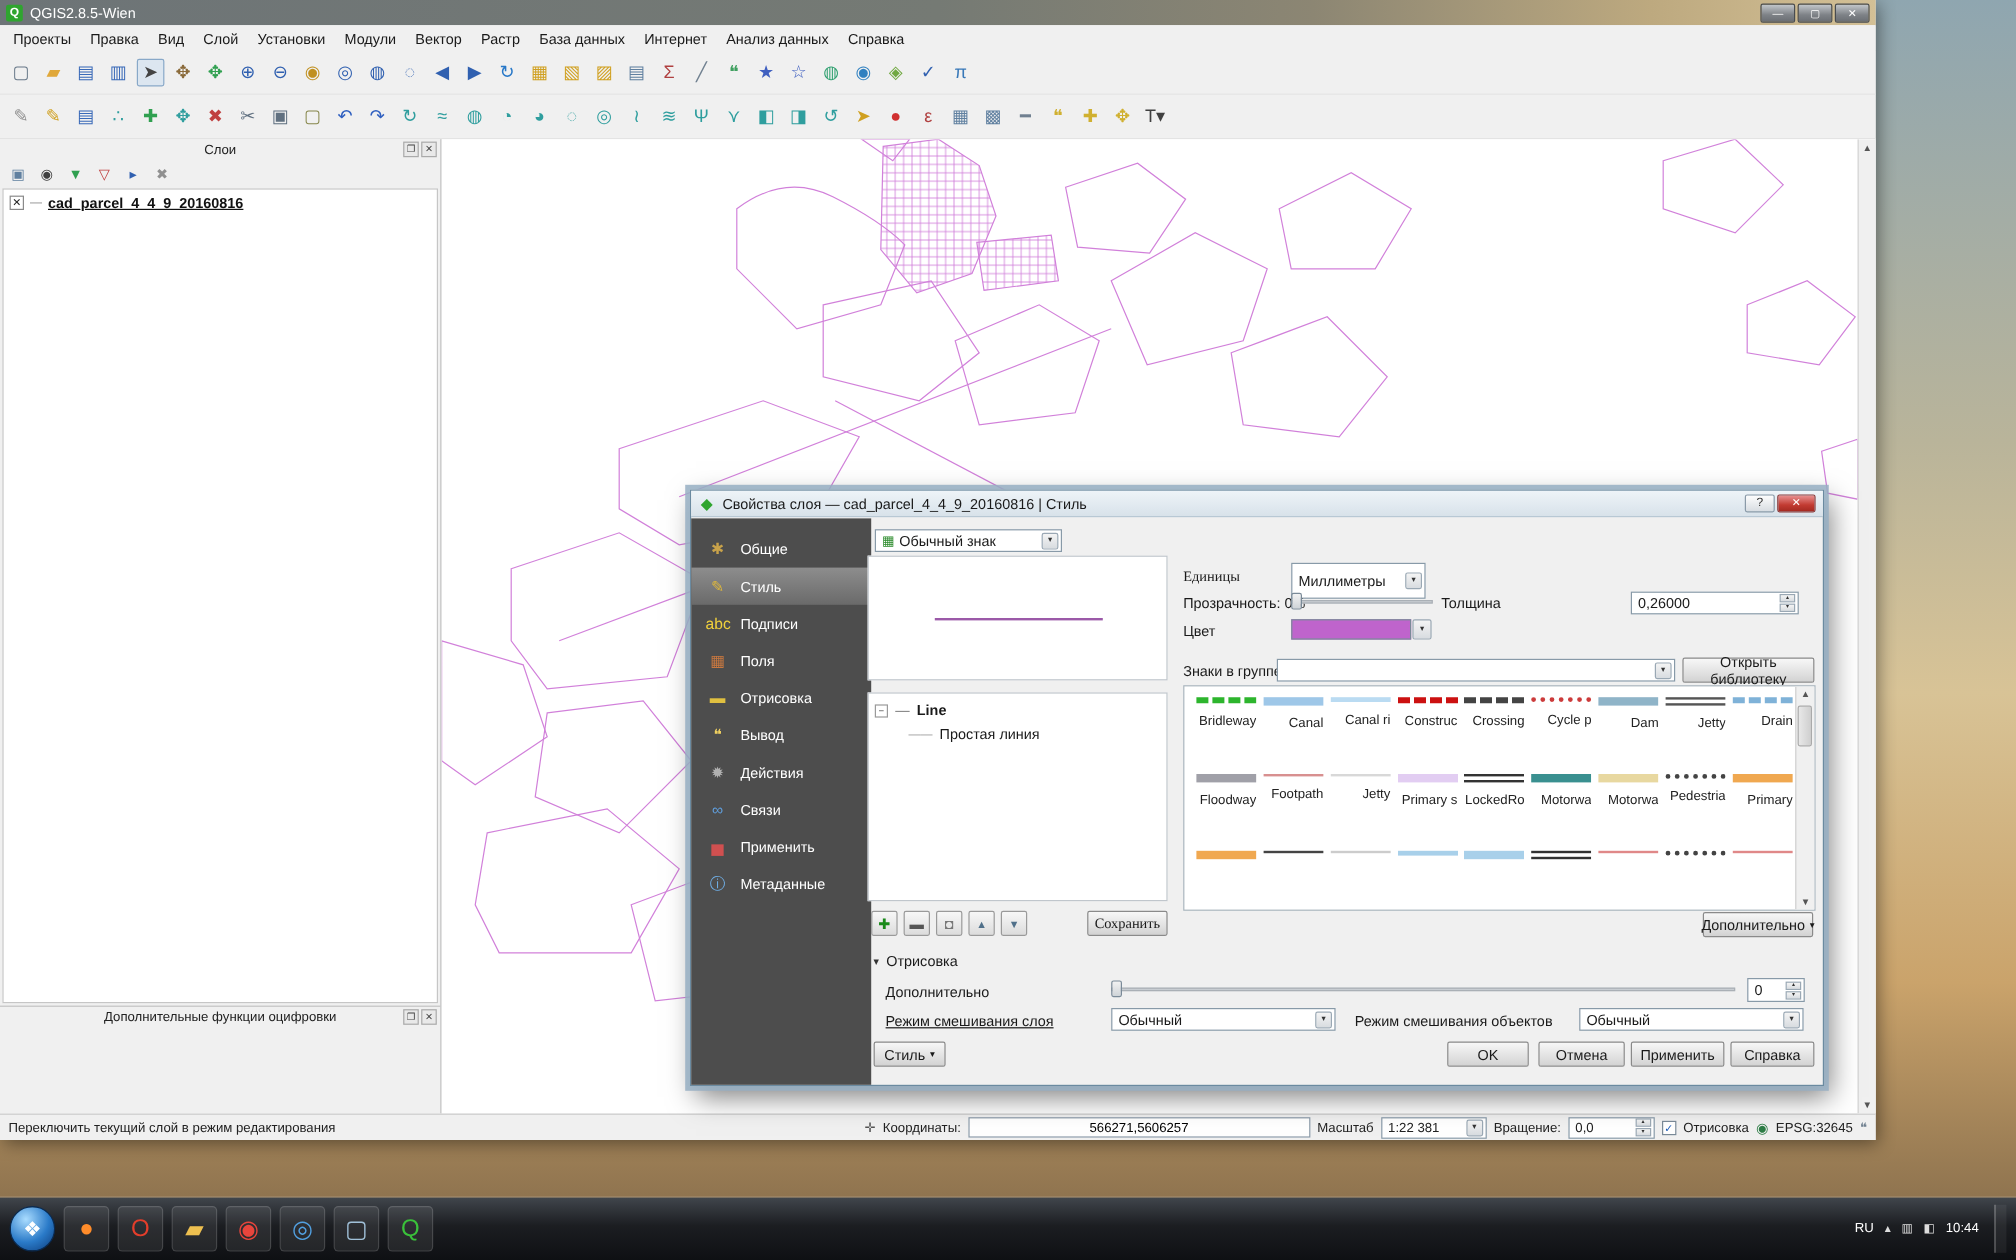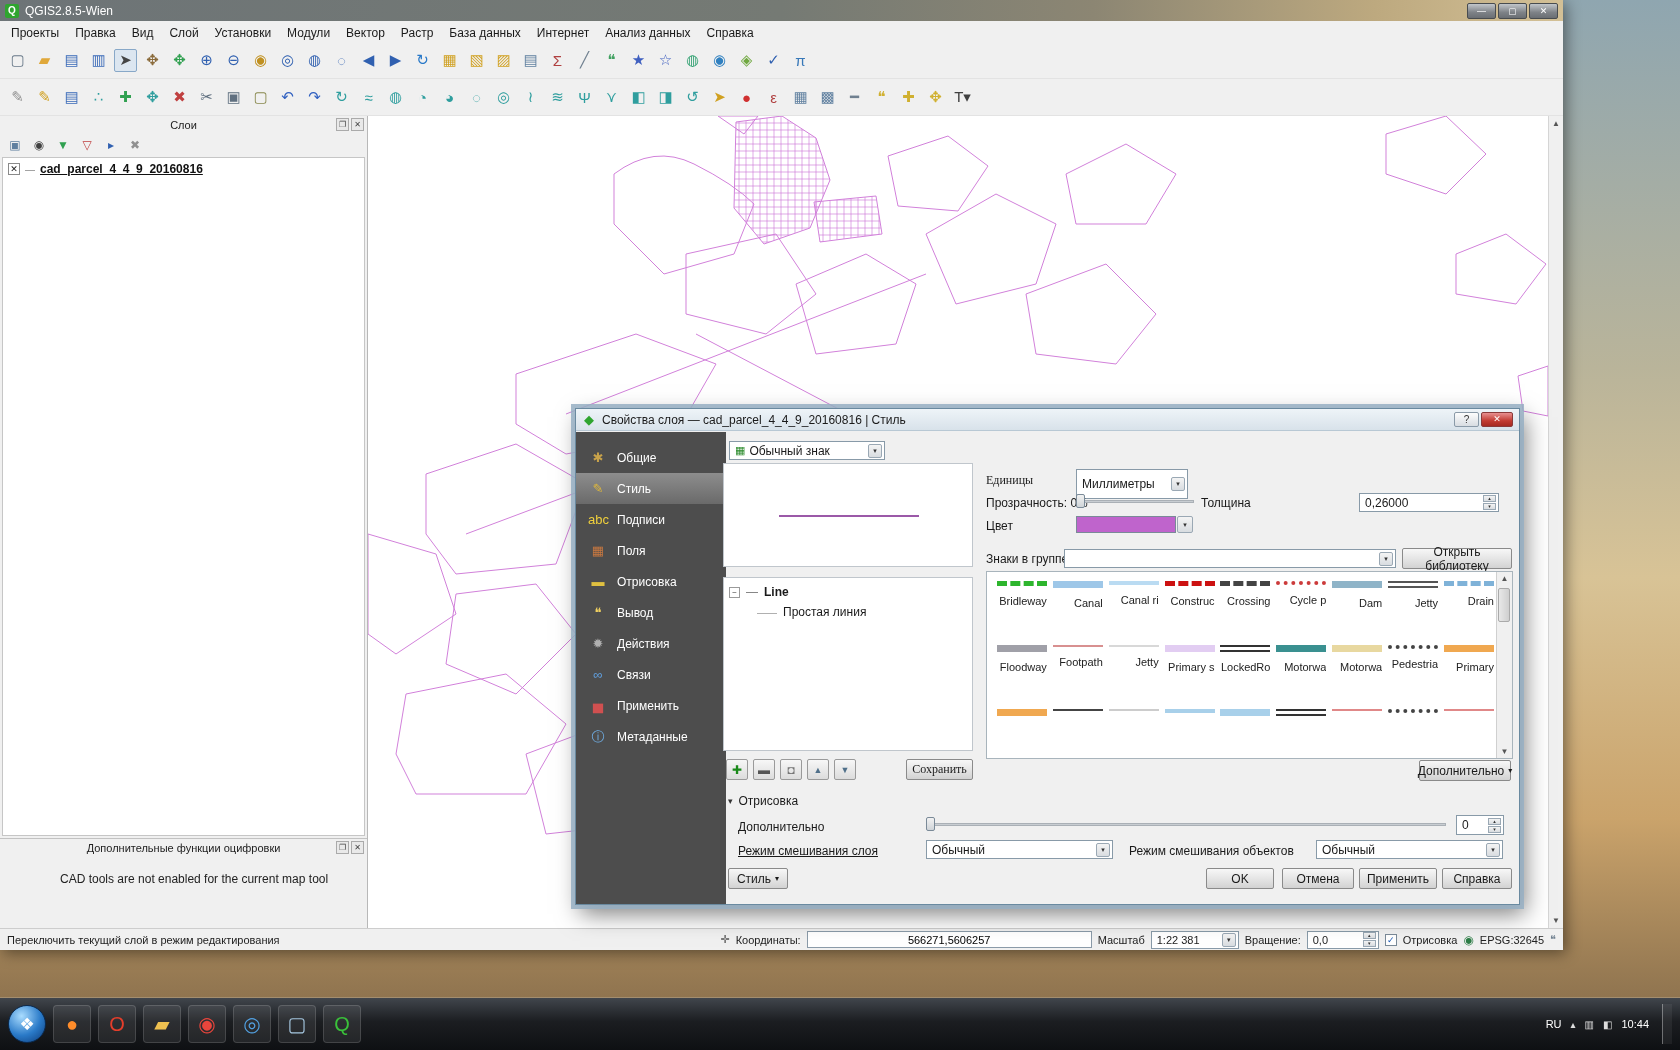--- a/index.html
+++ b/index.html
@@ -219,21 +219,20 @@
       </div>
 
       <div class="digitize">
         <div class="panel-header">
           <span>Дополнительные функции оцифровки</span>
           <span class="panel-btns">
             <button class="pbtn">❐</button>
             <button class="pbtn">✕</button>
           </span>
         </div>
-        <div class="digitize-msg">CAD tools are not enabled for the current map tool</div>
       </div>
     </div>
 
     <div class="map-wrap">
       <svg class="map-svg" viewBox="0 0 1180 812" preserveAspectRatio="none">
         <defs>
           <pattern id="hatch" width="7" height="7" patternUnits="userSpaceOnUse">
             <path d="M0,0H7V7H0Z" fill="none" stroke="#cf7ad8" stroke-width="0.7"></path>
           </pattern>
         </defs>

